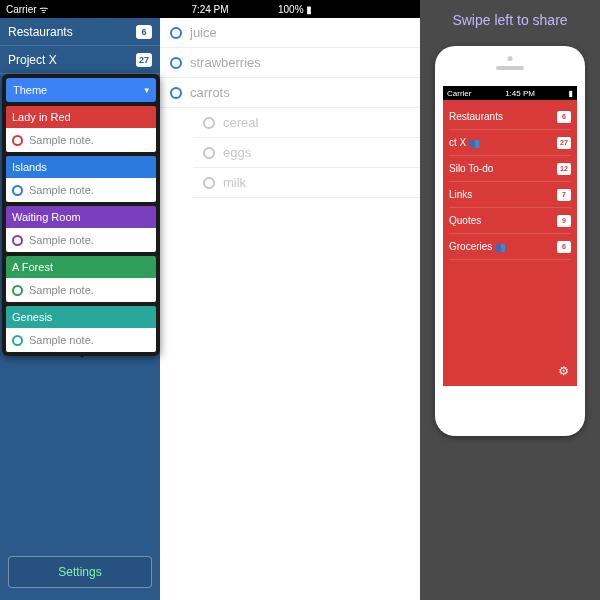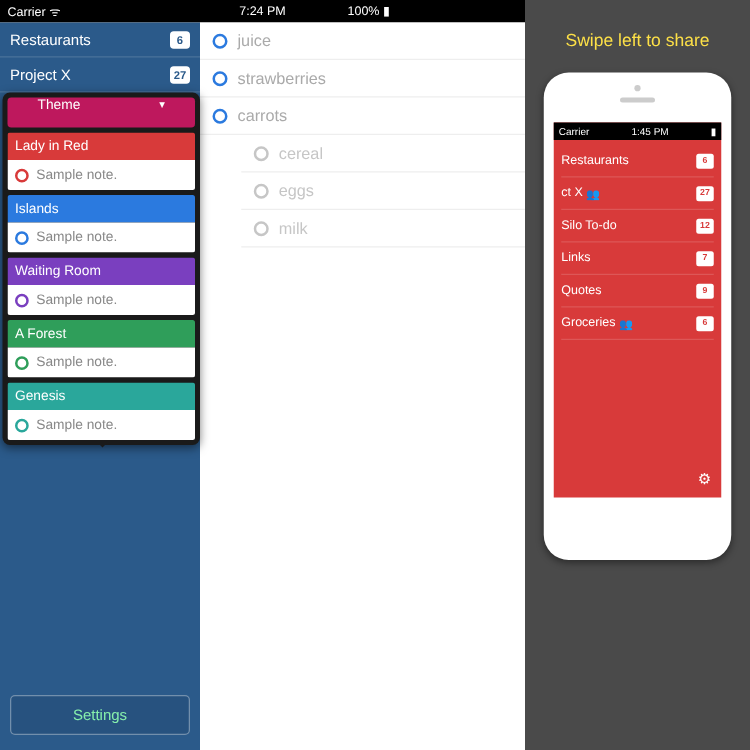--- a/index.html
+++ b/index.html
@@ -15,29 +15,29 @@
   .sidebar-row .badge { margin-left: auto; background: #fff; color: #2b5a8a; border-radius: 3px; min-width: 16px; height: 14px; display: flex; align-items: center; justify-content: center; font-size: 9px; font-weight: bold; padding: 0 3px; }
   .settings-btn { position: absolute; bottom: 12px; left: 8px; right: 8px; height: 32px; border: 1px solid rgba(255,255,255,.35); border-radius: 4px; display: flex; align-items: center; justify-content: center; font-size: 12px; color: #86efac; background: rgba(0,0,0,.08); }
   .main-list { position: absolute; left: 160px; top: 0; right: 0; height: 100%; background: #fff; }
   .main-item { height: 30px; display: flex; align-items: center; padding: 0 10px; border-bottom: 1px solid #eee; color: #aaa; font-size: 13px; }
   .main-item .ring { width: 12px; height: 12px; border: 2px solid #2b7adf; border-radius: 50%; margin-right: 8px; }
   .main-item.done { color: #c6c6c6; margin-left: 33px; }
   .main-item.done .ring { border-color: #c6c6c6; }
   
   .popover { position: absolute; left: 2px; top: 56px; width: 158px; background: #1a1a1a; border-radius: 6px; padding: 4px; box-shadow: 0 2px 8px rgba(0,0,0,.5); }
   .popover::before { content: ""; position: absolute; bottom: -8px; left: 74px; border: 6px solid transparent; border-top-color: #1a1a1a; }
-  .theme-header { height: 24px; background: #be185d; color: #fff; font-size: 11px; display: flex; padding: 0 24px; border-radius: 3px; }
+  .theme-header { height: 24px; background: #3b82f6; color: #fff; font-size: 11px; display: flex; align-items: center; padding: 0 7px; border-radius: 3px; }
   .theme-header .chev { margin-left: auto; font-size: 9px; }
   .theme-block { margin-top: 4px; border-radius: 2px; overflow: hidden; }
   .theme-title { height: 22px; color: #fff; font-size: 11px; display: flex; align-items: center; padding: 0 6px; }
   .theme-note { height: 24px; background: #fff; display: flex; align-items: center; padding: 0 6px; font-size: 11px; color: #888; }
   .theme-note .ring2 { width: 11px; height: 11px; border: 2px solid; border-radius: 50%; margin-right: 6px; }
   
   .phone-panel { width: 180px; height: 600px; background: #4a4a4a; display: flex; flex-direction: column; align-items: center; }
-  .phone-panel .instr { color: #fde047; font-size: 14px; margin-top: 24px; margin-bottom: 18px; }
+  .phone-panel .instr { color: #c4b5fd; font-size: 14px; margin-top: 12px; margin-bottom: 18px; }
   .phone { width: 150px; background: #fff; border-radius: 20px; padding: 40px 8px 50px 8px; box-shadow: 0 2px 6px rgba(0,0,0,.4); position: relative; }
   .phone .speaker { position: absolute; top: 20px; left: 50%; transform: translateX(-50%); width: 28px; height: 4px; background: #ccc; border-radius: 2px; }
   .phone .camera { position: absolute; top: 10px; left: 50%; transform: translateX(-50%); width: 5px; height: 5px; background: #ccc; border-radius: 50%; }
   .phone-screen { width: 100%; height: 300px; background: #d83a3a; position: relative; }
   .phone-statusbar { height: 14px; background: #000; color: #fff; font-size: 8px; display: flex; align-items: center; padding: 0 4px; }
   .phone-statusbar .c { flex: 1; text-align: center; }
   .phone-list { padding: 4px 6px; }
   .phone-row { height: 26px; display: flex; align-items: center; color: #fff; font-size: 10px; border-bottom: 1px solid rgba(255,255,255,.15); }
   .phone-row .pbadge { margin-left: auto; background: #fff; color: #d83a3a; border-radius: 2px; min-width: 14px; height: 12px; display: flex; align-items: center; justify-content: center; font-size: 7px; font-weight: bold; padding: 0 2px; }
   .phone-row .picon { width: 10px; height: 10px; margin-left: 3px; color: #fff; font-size: 9px; }

